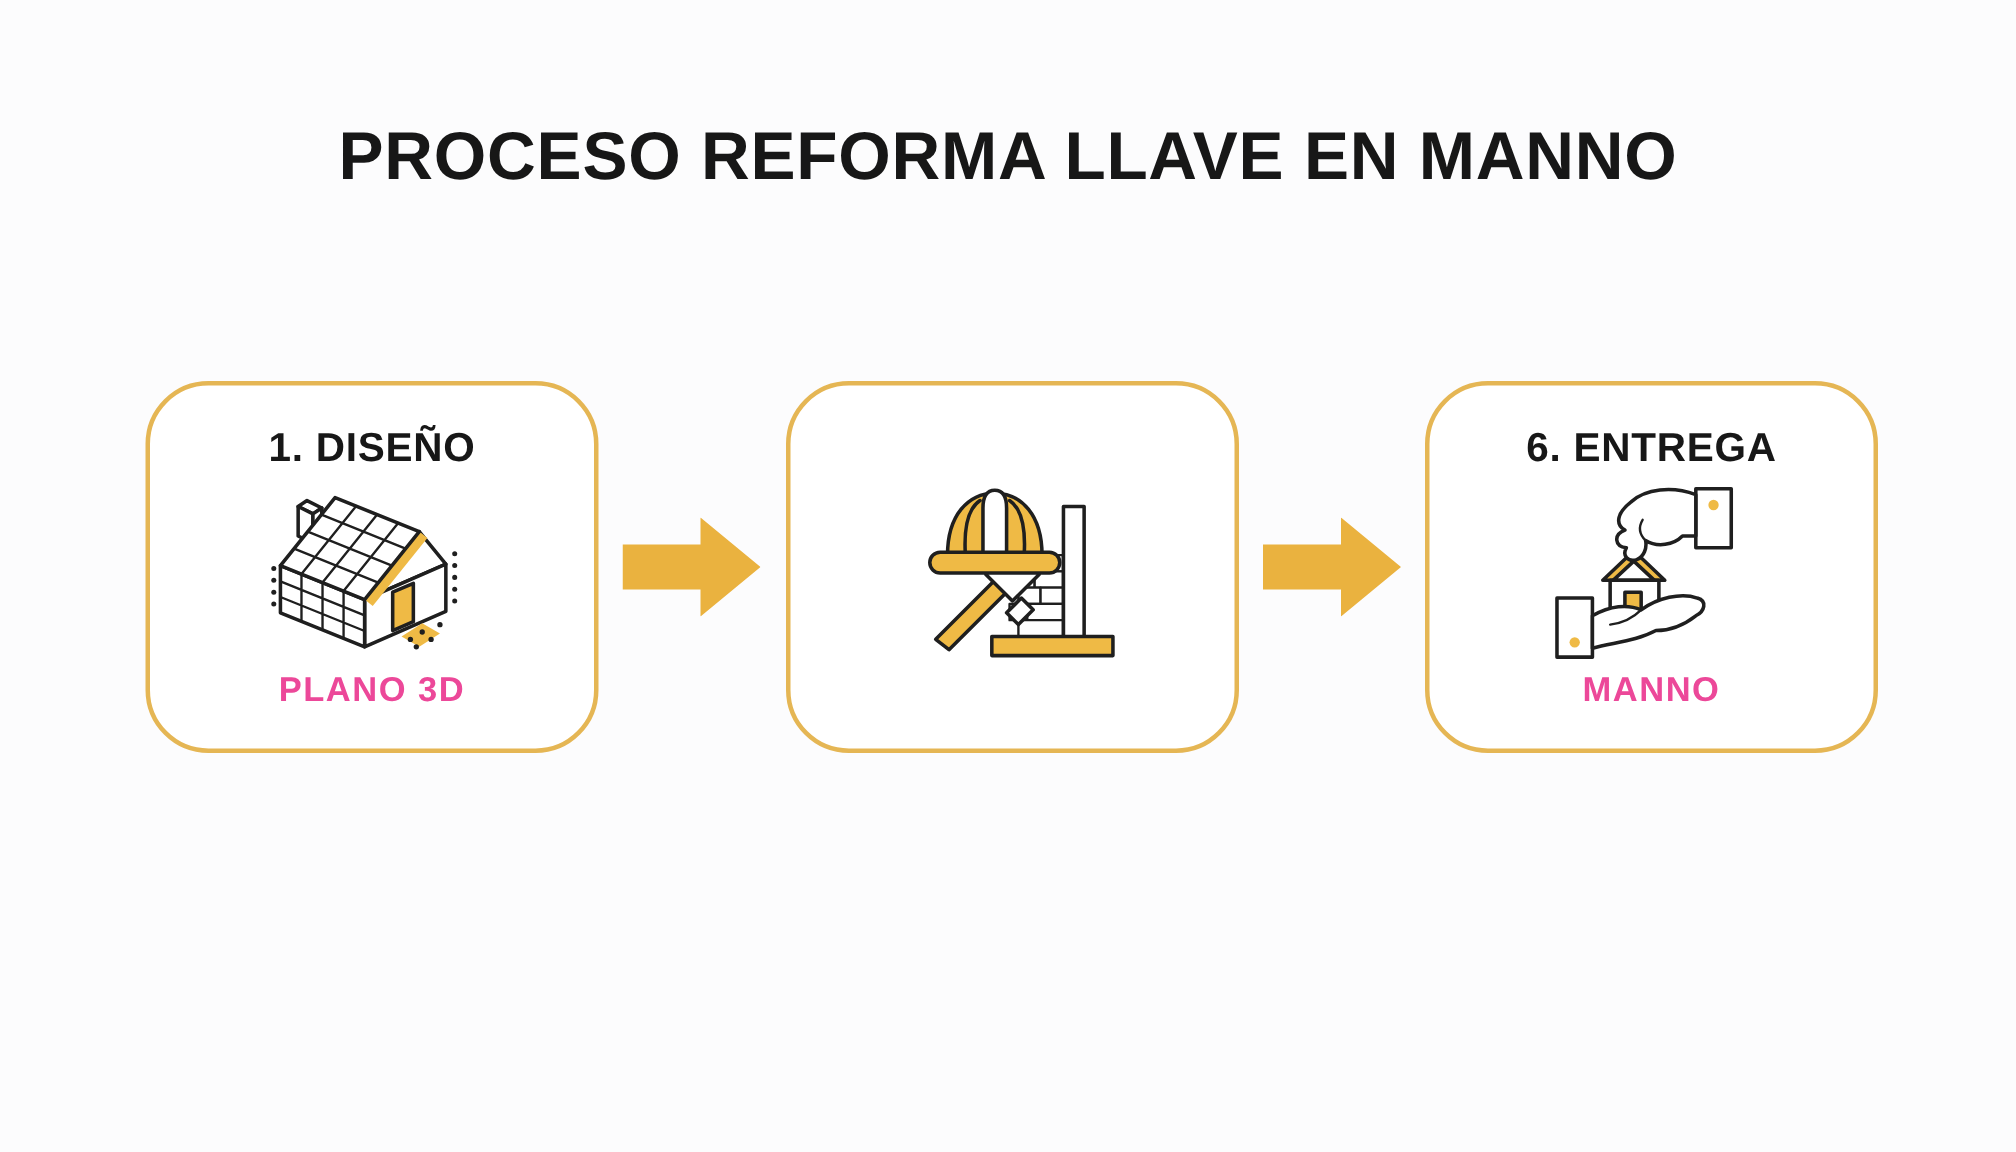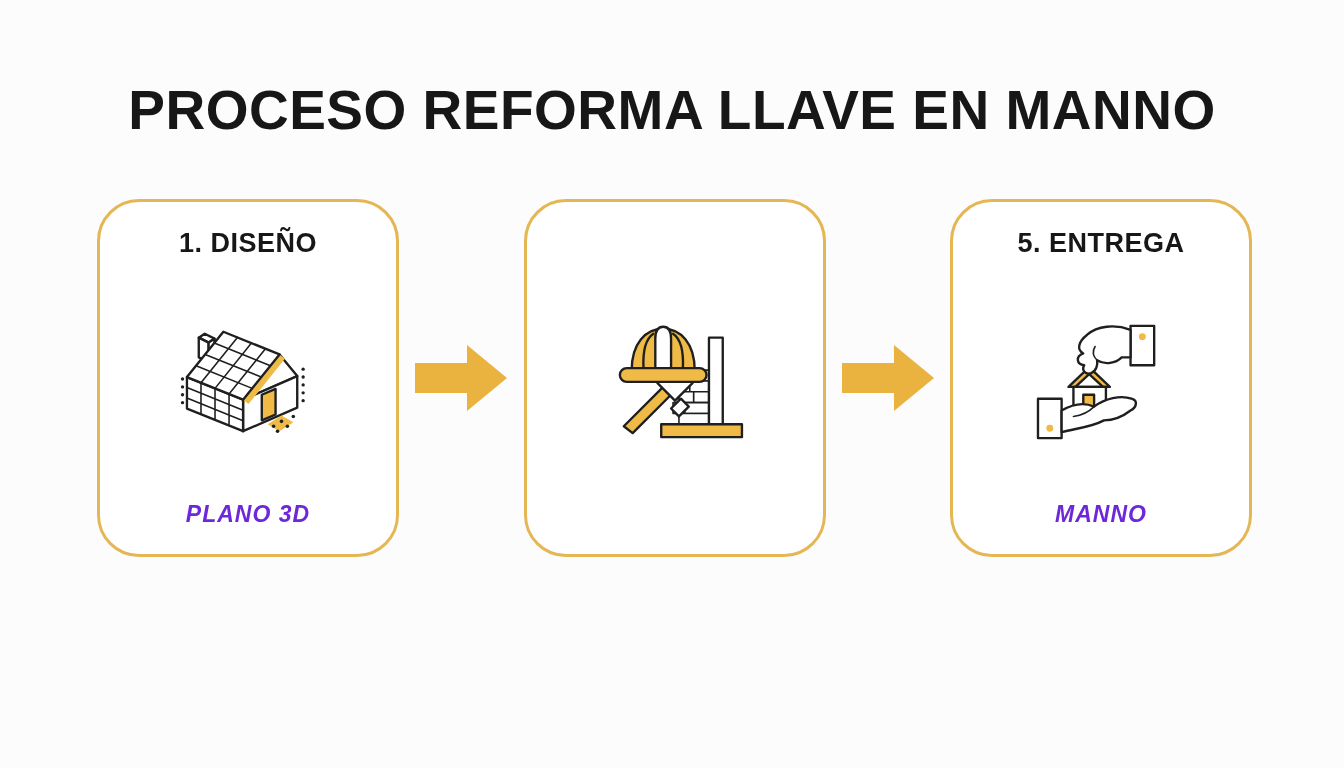--- a/index.html
+++ b/index.html
@@ -23,37 +23,37 @@
     width: 1344px;
     height: 768px;
     background: var(--background);
   }
   .page-title {
     position: absolute;
     top: 78px;
     left: 0;
     width: 100%;
     text-align: center;
-    font-size: 55px;
+    font-size: 45px;
     font-weight: bold;
     letter-spacing: 0.5px;
     color: var(--text);
   }
   .steps-row {
     position: absolute;
     top: 237px;
     left: 97px;
     width: 1155px;
     height: 282px;
     display: flex;
     align-items: center;
   }
   .step-card {
     width: 302px;
-    height: 358px;
+    height: 248px;
     background: var(--card-background);
     border: 3px solid var(--accent-border);
     border-radius: 42px;
     display: flex;
     flex-direction: column;
     align-items: center;
     padding: 26px 10px 26px 10px;
   }
   .step-heading {
     font-size: 27px;
@@ -65,23 +65,22 @@
   .step-icon-wrap {
     flex: 1;
     display: flex;
     align-items: center;
     justify-content: center;
   }
   .step-label {
     font-size: 23px;
     font-weight: bold;
     letter-spacing: 1px;
-    color: #6d28d9;
+    color: #ec4899;
     white-space: nowrap;
-    font-style: italic;
   }
   .arrow-zone {
     flex: 1;
     display: flex;
     align-items: center;
     justify-content: center;
     height: 100%;
   }
   
   .st  { stroke: var(--outline); stroke-width: 2.4; stroke-linejoin: round; stroke-linecap: round; }
@@ -181,21 +180,21 @@
       </div>
     </div>
 
     <div class="arrow-zone">
       <svg width="92" height="66" viewBox="0 0 92 66">
         <polygon fill="var(--arrow)" points="0,18 52,18 52,0 92,33 52,66 52,48 0,48"></polygon>
       </svg>
     </div>
 
     <div class="step-card">
-      <div class="step-heading">5. ENTREGA</div>
+      <div class="step-heading">6. ENTREGA</div>
       <div class="step-icon-wrap">
         <svg width="138" height="128" viewBox="0 0 140 130">
 
           <polygon class="fy st" points="37,72 58,52 79,72"></polygon>
           <polygon class="fw st" points="44,72 58,59 72,72"></polygon>
           <rect class="fw st" x="42" y="72" width="33" height="22"></rect>
           <rect class="fy st" x="52" y="80" width="11" height="14"></rect>
 
           <rect class="fw st" x="100" y="10" width="24" height="40"></rect>
           <path class="fw st" d="M100,14 C84,8 66,10 56,19 C47,26 45,34 52,38 C44,41 45,49 53,50 C50,55 54,60 60,58 C65,56 67,50 66,45 C74,50 85,48 91,42 L100,42 Z"></path>

